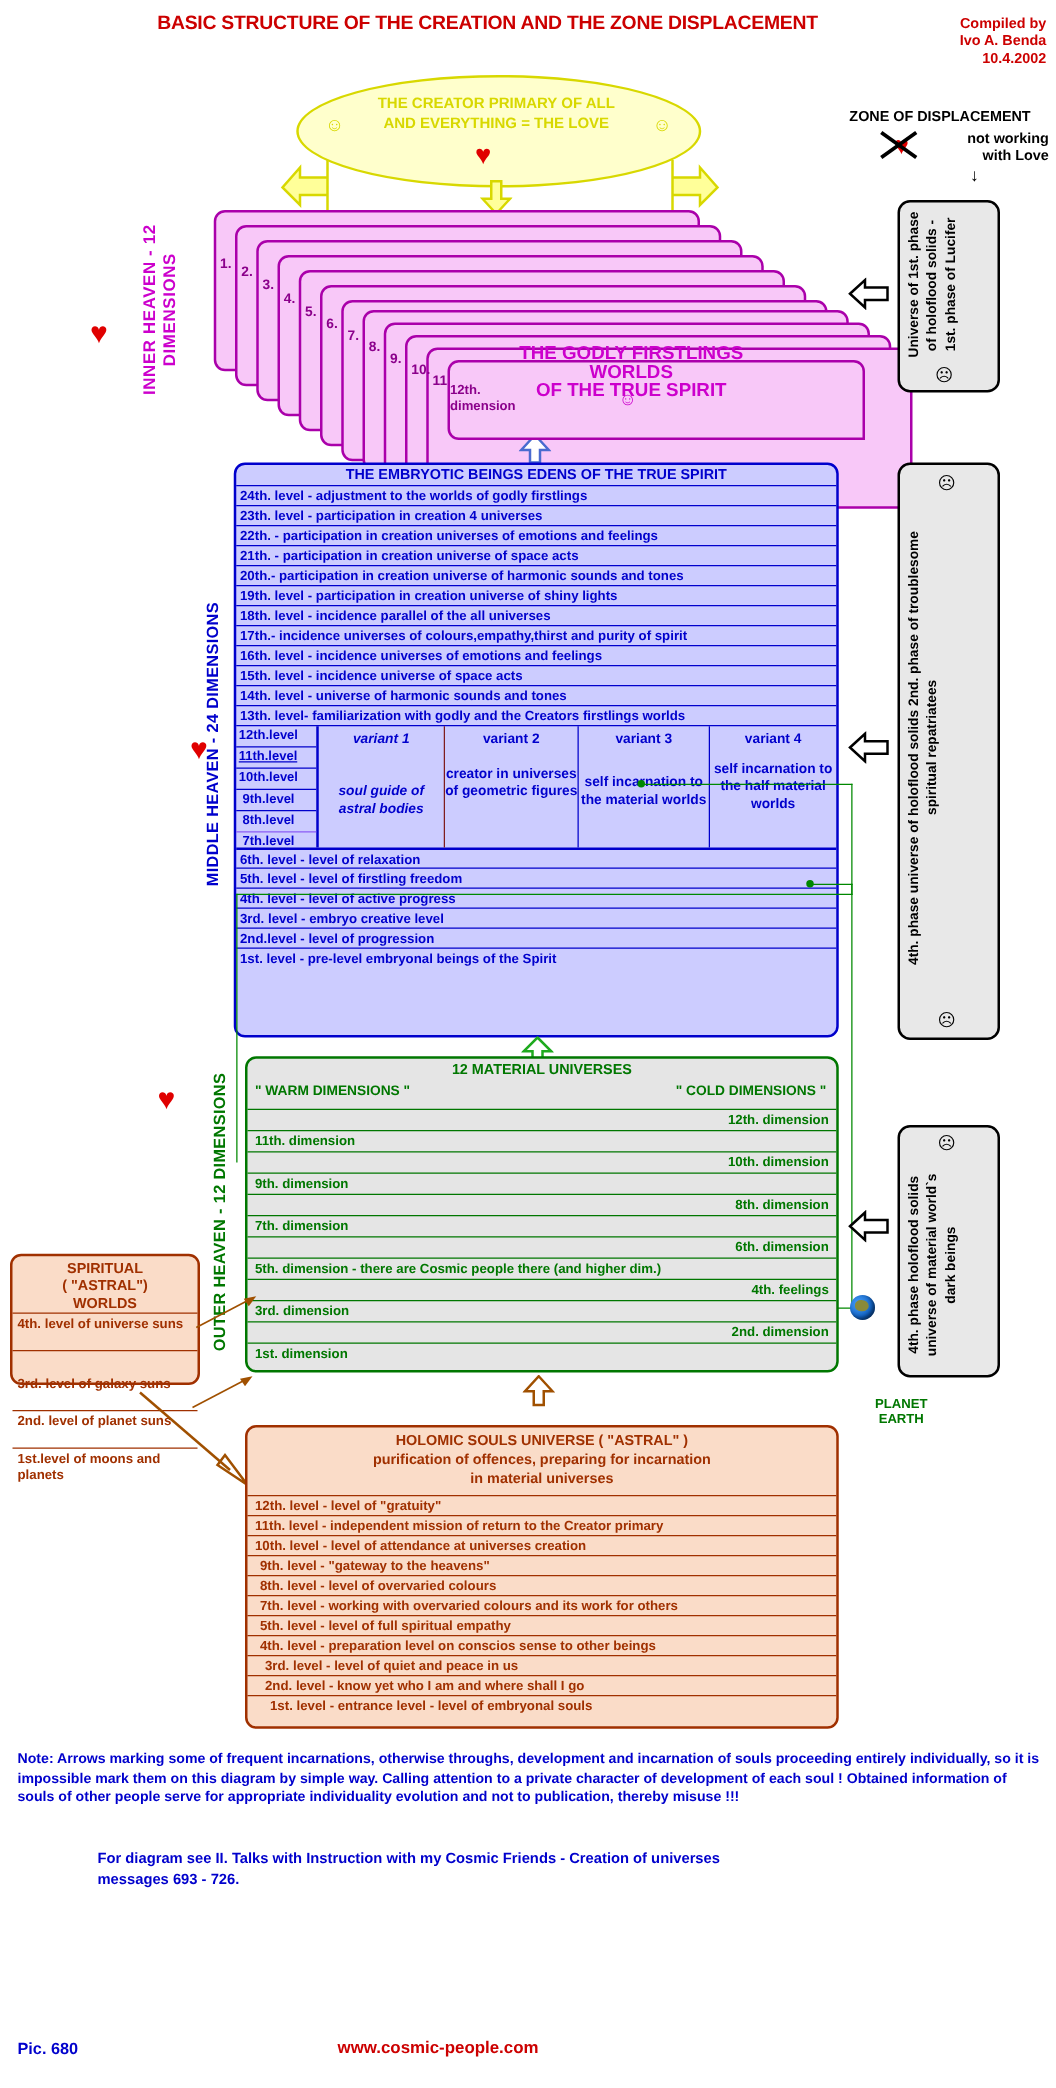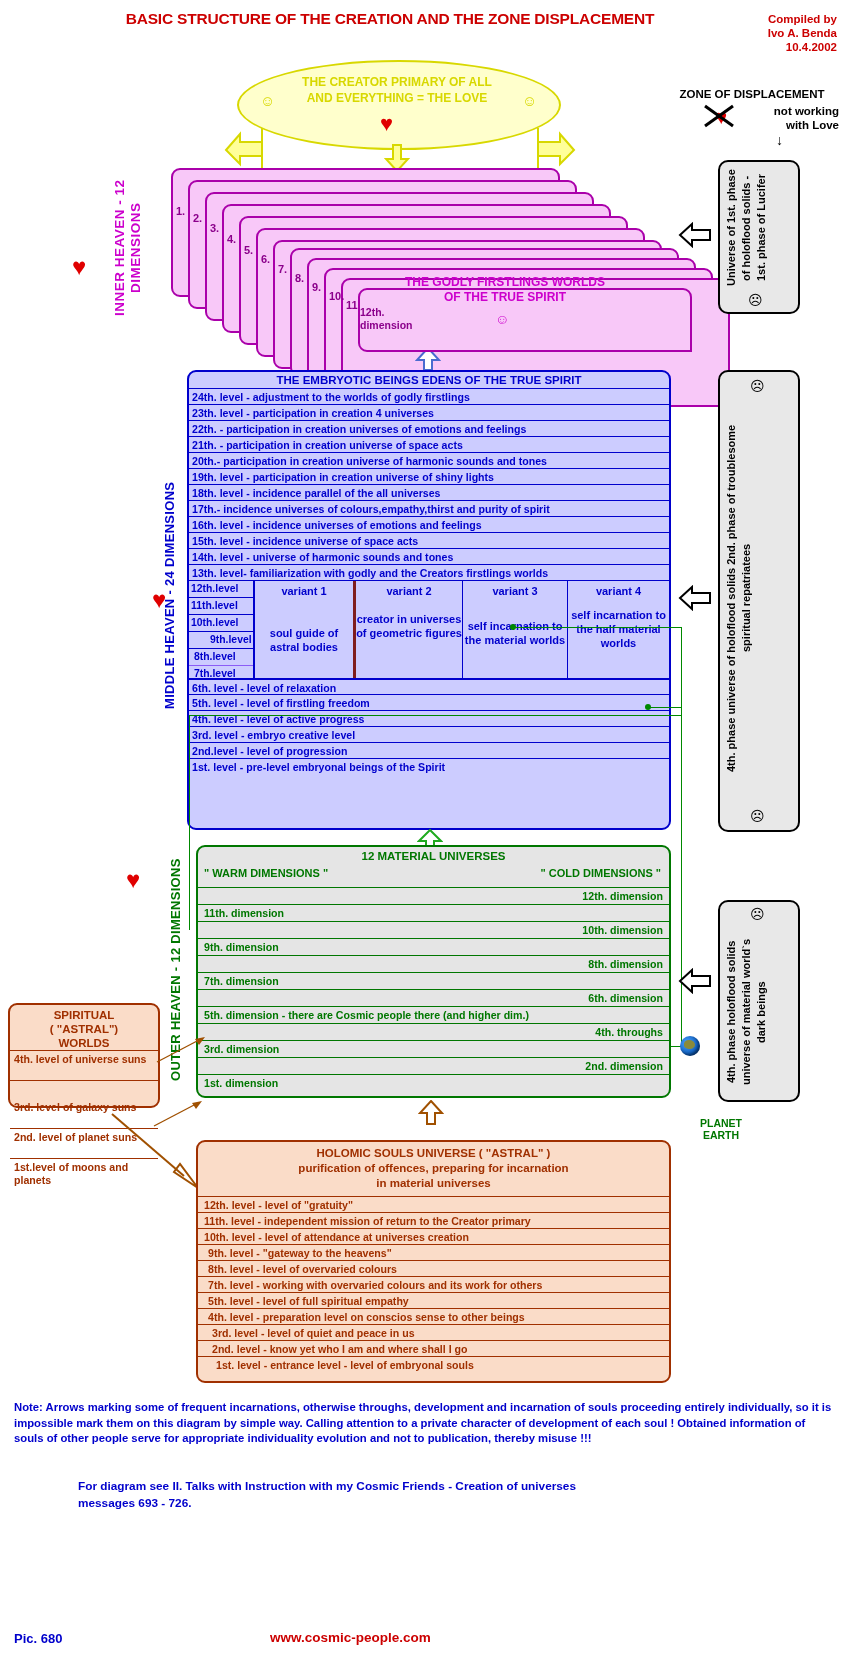--- a/index.html
+++ b/index.html
@@ -59,21 +59,21 @@
   .pink-card{
     position:absolute;background:#f8c8f8;border:2px solid #aa00aa;
     border-top-left-radius:9px;border-top-right-radius:9px;
     border-bottom-left-radius:9px;
   }
   .pink-num{
     position:absolute;font-size:11px;font-weight:bold;color:#8b008b;
   }
   #godly-title{
     left:382px;top:275px;width:246px;text-align:center;
-    font-size:12px;font-weight:bold;color:#cc00cc;line-height:15px;
+    font-size:15px;font-weight:bold;color:#cc00cc;line-height:15px;
   }
   #godly-dim{left:360px;top:306px;font-size:10.5px;font-weight:bold;color:#8b008b;line-height:13px;width:48px;}
   #godly-smiley{left:495px;top:311px;font-size:14px;color:#cc00cc;}
 
   
   .panel{position:absolute;border-radius:9px;box-sizing:border-box;}
   .rowline{box-sizing:border-box;font-weight:bold;white-space:nowrap;overflow:hidden;}
 
   
   #blue-panel{left:187px;top:370px;width:484px;height:460px;background:#ccccff;border:2px solid #0000cc;}
@@ -230,28 +230,28 @@
   <div class="rowline blue-row">17th.- incidence universes of colours,empathy,thirst and purity of spirit</div>
   <div class="rowline blue-row">16th. level - incidence universes of emotions and feelings</div>
   <div class="rowline blue-row">15th. level - incidence universe of space acts</div>
   <div class="rowline blue-row">14th. level - universe of harmonic sounds and tones</div>
   <div class="rowline blue-row">13th. level- familiarization with godly and the Creators firstlings worlds</div>
 
   <div style="position:relative;height:98px;border-top:1px solid #0000cc;box-sizing:border-box;">
 
     <div style="position:absolute;left:0;top:0;width:66px;height:97px;border-right:2px solid #0000cc;box-sizing:border-box;">
       <div class="blue-var-cell" style="font-size:10.4px;text-align:left;padding-left:2px;height:16px;line-height:16px;border-bottom:1px solid #0000cc;">12th.level</div>
-      <div class="blue-var-cell" style="font-size:10.4px;text-align:left;padding-left:2px;height:16px;line-height:16px;border-bottom:1px solid #0000cc;">11th.level</div>
+      <div class="blue-var-cell" style="font-size:10.4px;text-align:left;padding-left:2px;height:16px;line-height:16px;border-bottom:1px solid #0000cc;text-decoration:underline;">11th.level</div>
       <div class="blue-var-cell" style="font-size:10.4px;text-align:left;padding-left:2px;height:16px;line-height:16px;border-bottom:1px solid #0000cc;">10th.level</div>
-      <div class="blue-var-cell" style="font-size:10.4px;text-align:left;padding-left:21px;height:16px;line-height:16px;border-bottom:1px solid #0000cc;">9th.level</div>
+      <div class="blue-var-cell" style="font-size:10.4px;text-align:left;padding-left:5px;height:16px;line-height:16px;border-bottom:1px solid #0000cc;">9th.level</div>
       <div class="blue-var-cell" style="font-size:10.4px;text-align:left;padding-left:5px;height:16px;line-height:16px;border-bottom:1px solid #8b5cf6;">8th.level</div>
       <div class="blue-var-cell" style="font-size:10.4px;text-align:left;padding-left:5px;height:16px;line-height:16px;">7th.level</div>
     </div>
 
-    <div style="position:absolute;left:66px;top:0;width:101px;height:97px;border-right:3px solid #7f1d1d;box-sizing:border-box;">
+    <div style="position:absolute;left:66px;top:0;width:101px;height:97px;border-right:1px solid #7f1d1d;box-sizing:border-box;font-style:italic;">
       <div class="blue-var-cell" style="padding-top:3px;">variant  1</div>
       <div class="blue-var-cell" style="padding-top:28px;">soul guide of astral bodies</div>
     </div>
 
     <div style="position:absolute;left:167px;top:0;width:107px;height:97px;border-right:1px solid #0000cc;box-sizing:border-box;">
       <div class="blue-var-cell" style="padding-top:3px;">variant  2</div>
       <div class="blue-var-cell" style="padding-top:14px;">creator in universes of geometric figures</div>
     </div>
 
     <div style="position:absolute;left:274px;top:0;width:105px;height:97px;border-right:1px solid #0000cc;box-sizing:border-box;">
@@ -297,21 +297,21 @@
     <div class="green-sub" style="position:absolute;right:8px;top:2px;">" COLD DIMENSIONS "</div>
   </div>
   <div class="rowline green-row" style="text-align:right;">12th. dimension</div>
   <div class="rowline green-row" style="text-align:left;">11th. dimension</div>
   <div class="rowline green-row" style="text-align:right;">10th. dimension</div>
   <div class="rowline green-row" style="text-align:left;">9th. dimension</div>
   <div class="rowline green-row" style="text-align:right;">8th. dimension</div>
   <div class="rowline green-row" style="text-align:left;">7th. dimension</div>
   <div class="rowline green-row" style="text-align:right;">6th. dimension</div>
   <div class="rowline green-row" style="text-align:left;">5th. dimension - there are Cosmic people there (and higher dim.)</div>
-  <div class="rowline green-row" style="text-align:right;">4th. throughs</div>
+  <div class="rowline green-row" style="text-align:right;">4th. feelings</div>
   <div class="rowline green-row" style="text-align:left;">3rd. dimension</div>
   <div class="rowline green-row" style="text-align:right;">2nd. dimension</div>
   <div class="rowline green-row" style="text-align:left;">1st. dimension</div>
 </div>
 
 <div class="abs" id="earth-icon"></div>
 <div class="abs" id="earth-land"></div>
 <div class="abs" id="planet-earth-label">
   <div>PLANET</div>
   <div>EARTH</div>

